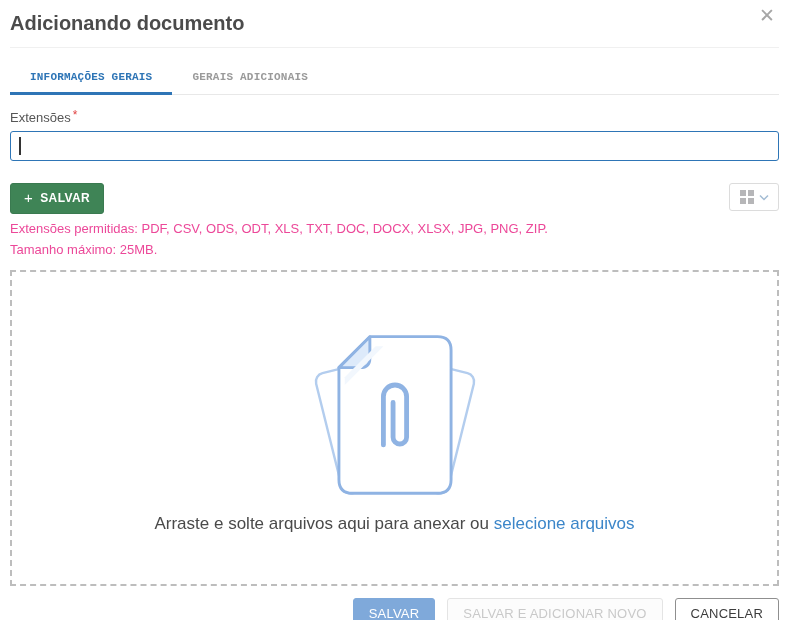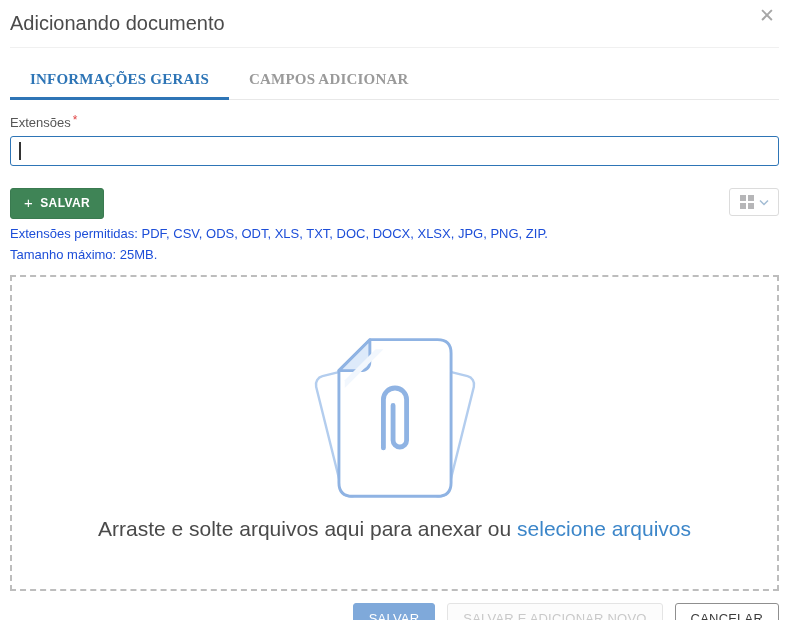--- a/index.html
+++ b/index.html
@@ -2,29 +2,29 @@
 <html><head>
 <meta charset="utf-8">
 <style>
   * { margin: 0; padding: 0; box-sizing: border-box; }
   html, body { width: 789px; height: 620px; background: #ffffff; overflow: hidden; }
   body { font-family: "Liberation Sans", sans-serif; color: #4a4a4a; }
   .modal { width: 789px; height: 620px; padding: 0 10px; position: relative; background: #fff; }
 
   
   .modal-header { position: relative; padding: 12px 0 12px; border-bottom: 1px solid #f0f0f0; }
-  .modal-title { font-size: 20px; font-weight: 400; color: #4b4b4b; }
+  .modal-title { font-size: 20px; font-weight: 700; color: #4b4b4b; }
   .close-btn { position: absolute; top: 2px; right: 0px; font-size: 19px; color: #a6a6a6;
                background: none; border: none; cursor: pointer; line-height: 1; padding: 4px; }
 
   
   .tabs { display: flex; border-bottom: 1px solid #e8e8e8; margin-top: 12px; }
-  .tab { padding: 11px 20px 9px; font-size: 15px; font-weight: 700; color: #9a9a9a;
+  .tab { padding: 11px 20px 9px; font-size: 11px; font-weight: 700; color: #9a9a9a;
          border: none; background: none; cursor: pointer; letter-spacing: 0.2px;
-         border-bottom: 3px solid transparent; margin-bottom: -1px; font-family: Liberation Serif, serif; }
+         border-bottom: 3px solid transparent; margin-bottom: -1px; font-family: Liberation Mono, monospace; }
   .tab.active { color: #2e75b6; border-bottom-color: #2e75b6; }
 
   
   .field { margin-top: 13px; }
   .field-label { font-size: 13px; color: #565656; }
   .required { color: #e04343; font-size: 12px; vertical-align: top; margin-left: 2px; }
   .input-wrap { position: relative; margin-top: 5px; }
   .text-input { width: 100%; height: 30px; border: 1px solid #2e75b6; border-radius: 3px;
                 padding: 0 8px; font-size: 14px; outline: none; font-family: inherit; color: #333; }
   .caret { position: absolute; left: 9px; top: 6px; width: 1.5px; height: 18px; background: #333;
@@ -37,26 +37,26 @@
                padding: 7px 13px 8px; font-size: 12px; font-weight: 700; letter-spacing: 0.4px;
                cursor: pointer; display: inline-flex; align-items: center; font-family: inherit; }
   .plus-icon { font-size: 15px; font-weight: 400; margin-right: 7px; line-height: 12px; }
   .grid-btn { width: 50px; height: 28px; border: 1px solid #dcdcdc; background: #fff; border-radius: 3px;
               display: flex; align-items: center; justify-content: center; gap: 5px; cursor: pointer; }
   .grid-squares { display: grid; grid-template-columns: 6px 6px; grid-template-rows: 6px 6px; gap: 2px; }
   .grid-squares span { background: #b6b6b8; }
   .chev { stroke: #a3bcd4; stroke-width: 1.5; fill: none; }
 
   
-  .hint { font-size: 13px; color: #1d4ed8; line-height: 1.6; max-width: 560px; margin-top: 5px; }
+  .hint { font-size: 13px; color: #ec4899; line-height: 1.6; max-width: 560px; margin-top: 5px; }
 
   
   .dropzone { margin-top: 9px; height: 316px; border: 2px dashed #bdbdbd;
               display: flex; flex-direction: column; align-items: center; justify-content: center; }
-  .drop-text { font-size: 21px; color: #4a4a4a; margin-top: 7px; }
+  .drop-text { font-size: 17px; color: #4a4a4a; margin-top: 7px; }
   .drop-link { color: #3c86c9; text-decoration: none; cursor: pointer; }
 
   
   .footer { display: flex; justify-content: flex-end; gap: 12px; margin-top: 12px; }
   .btn { height: 32px; font-size: 13px; padding: 0 15px; border-radius: 3px; cursor: pointer;
          display: inline-flex; align-items: center; font-family: inherit; letter-spacing: 0.2px; }
   .btn-save { background: #7fa9da; color: #ffffff; border: 1px solid #7fa9da; font-weight: 400; }
   .btn-save-new { background: #fcfcfc; color: #c9c9c9; border: 1px solid #e4e4e4; }
   .btn-cancel { background: #ffffff; color: #3c3c3c; border: 1px solid #8f8f8f; }
 </style>
@@ -65,21 +65,21 @@
 
 <div class="modal">
 
   <div class="modal-header">
     <h1 class="modal-title">Adicionando documento</h1>
     <button class="close-btn">✕</button>
   </div>
 
   <div class="tabs">
     <button class="tab active">INFORMAÇÕES GERAIS</button>
-    <button class="tab">CAMPOS ADICIONAR</button>
+    <button class="tab">GERAIS ADICIONAIS</button>
   </div>
 
   <div class="field">
     <label class="field-label"><span>Extensões</span><span class="required">*</span></label>
     <div class="input-wrap">
       <input class="text-input" type="text" value="" style="">
       <div class="caret"></div>
     </div>
   </div>
 

